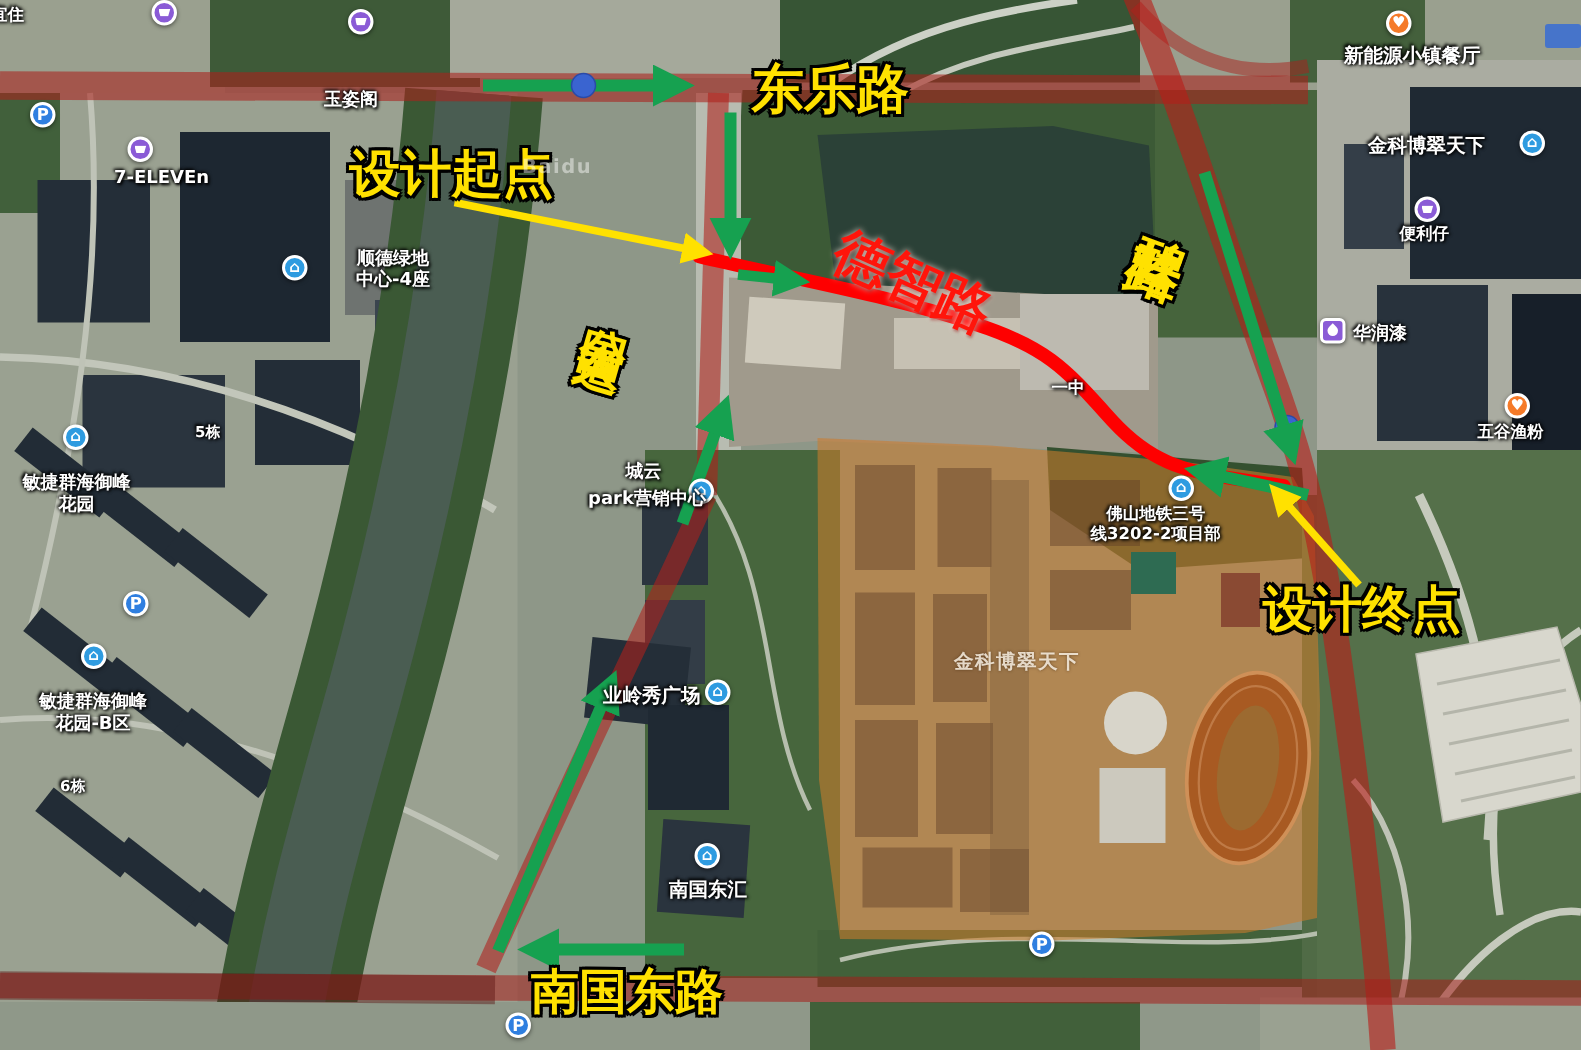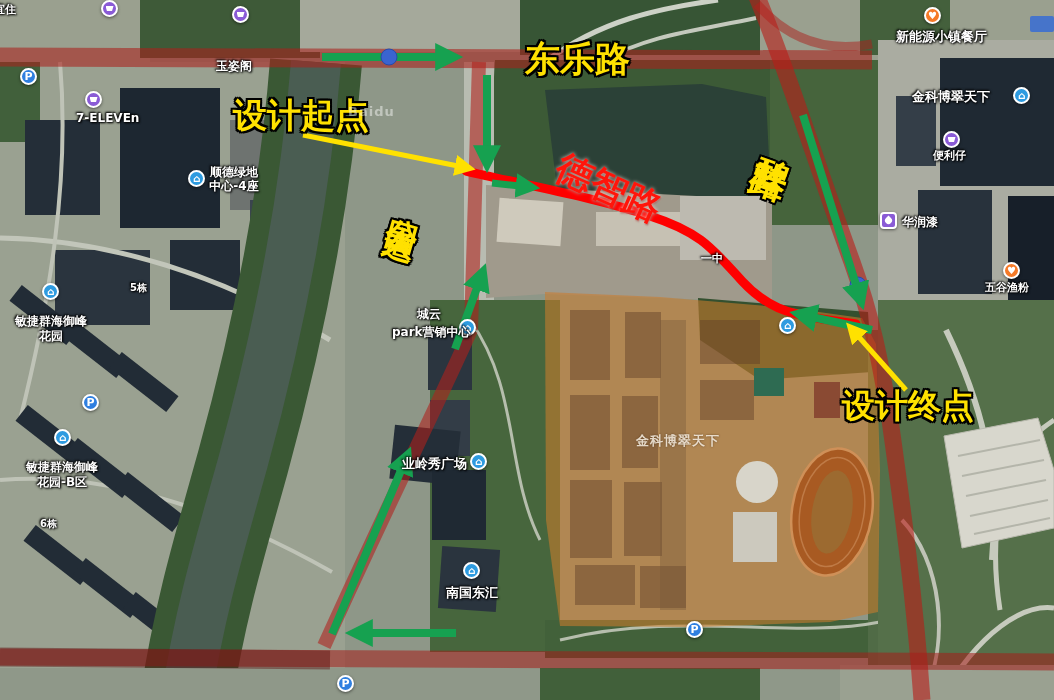--- a/index.html
+++ b/index.html
@@ -185,25 +185,26 @@
       <path d="M455,349 L478,285" stroke-width="8" marker-end="url(#gh)"></path>
       <path d="M456,633 L368,633" stroke-width="8" marker-end="url(#gh)"></path>
     </g>
 
     <path d="M303,135 L458,166" stroke="#ffe100" stroke-width="5" fill="none" marker-end="url(#yh)"></path>
     <path d="M906,390 L858,336" stroke="#ffe100" stroke-width="5" fill="none" marker-end="url(#yh)"></path>
     <circle cx="389" cy="57" r="8" fill="#3a64d0" stroke="#2a4aa8"></circle>
   </svg>
 
   <div class="big" style="left:233px;top:93px;font-size:34px;">设计起点</div>
-  <div class="big" style="left:501px;top:36px;font-size:35px;margin-left:24px;">东乐路</div>
+  <div class="big" style="left:501px;top:36px;font-size:35px;">东乐路</div>
   <div class="big red" style="left:568px;top:143px;font-size:37px;transform:rotate(24deg);transform-origin:left top;">德智路</div>
   <div class="big vert" style="left:762px;top:131px;font-size:36px;transform:rotate(20deg);transform-origin:top center;">碧桂路</div>
   <div class="big vert" style="left:392px;top:195px;font-size:32px;transform:rotate(16deg);transform-origin:top center;">公园大道</div>
   <div class="big" style="left:842px;top:384px;font-size:33px;">设计终点</div>
+  <div class="big" style="left:354px;top:640px;font-size:32px;">南国东路</div>
 
   <div class="pin shop" style="left:101px;top:0px;">
       <span class="cart"></span>
     </div>
   <div class="pin shop" style="left:232px;top:6px;">
       <span class="cart"></span>
     </div>
   <div class="pin shop" style="left:85px;top:91px;">
       <span class="cart"></span>
     </div>
@@ -246,38 +247,42 @@
 
   <div class="pin park" style="left:20px;top:68px;">P</div>
   <div class="pin park" style="left:82px;top:394px;">P</div>
   <div class="pin park" style="left:337px;top:675px;">P</div>
   <div class="pin park" style="left:686px;top:621px;">P</div>
   <div class="cuttag" style="left:1030px;top:16px;width:24px;height:16px;"></div>
 
   <div class="lbl" style="left:-6px;top:2px;font-size:11px;">宜住</div>
   <div class="lbl" style="left:216px;top:26px;font-size:12px;margin-top:32px;">玉姿阁</div>
   <div class="lbl" style="left:64px;top:111px;font-size:12px;padding-left:12px;">7-ELEVEn</div>
-  <div class="lbl center" style="left:204px;top:165px;font-size:12px;line-height:14px;width:60px;">
+  <div class="lbl center" style="left:204px;top:165px;font-size:12px;line-height:14px;width:60px;padding-left:28px;">
     <div>顺德绿地</div>
     <div>中心-4座</div>
   </div>
   <div class="lbl center" style="left:8px;top:314px;font-size:12px;line-height:15px;width:86px;">
     <div>敏捷群海御峰</div>
     <div>花园</div>
   </div>
   <div class="lbl center" style="left:18px;top:460px;font-size:12px;line-height:15px;width:88px;">
     <div>敏捷群海御峰</div>
     <div>花园-B区</div>
   </div>
   <div class="lbl" style="left:130px;top:281px;font-size:10px;">5栋</div>
   <div class="lbl" style="left:40px;top:517px;font-size:10px;">6栋</div>
   <div class="lbl" style="left:417px;top:306px;font-size:12px;">城云</div>
   <div class="lbl" style="left:392px;top:324px;font-size:12px;">park营销中心</div>
   <div class="lbl" style="left:402px;top:455px;font-size:13px;">业岭秀广场</div>
   <div class="lbl" style="left:446px;top:584px;font-size:13px;">南国东汇</div>
+  <div class="lbl center" style="left:713px;top:336px;font-size:11px;line-height:13px;width:115px;">
+    <div>佛山地铁三号</div>
+    <div>线3202-2项目部</div>
+  </div>
   <div class="lbl" style="left:896px;top:28px;font-size:13px;">新能源小镇餐厅</div>
   <div class="lbl" style="left:912px;top:88px;font-size:13px;">金科博翠天下</div>
   <div class="lbl" style="left:933px;top:148px;font-size:11px;">便利仔</div>
   <div class="lbl" style="left:902px;top:214px;font-size:12px;">华润漆</div>
   <div class="lbl" style="left:985px;top:280px;font-size:11px;">五谷渔粉</div>
   <div class="lbl" style="left:701px;top:251px;font-size:11px;">一中</div>
   <div class="lbl school-lbl" style="left:636px;top:432px;font-size:13px;">金科博翠天下</div>
 
   <div class="watermark" style="left:348px;top:104px;">Baidu</div>
 </div>

